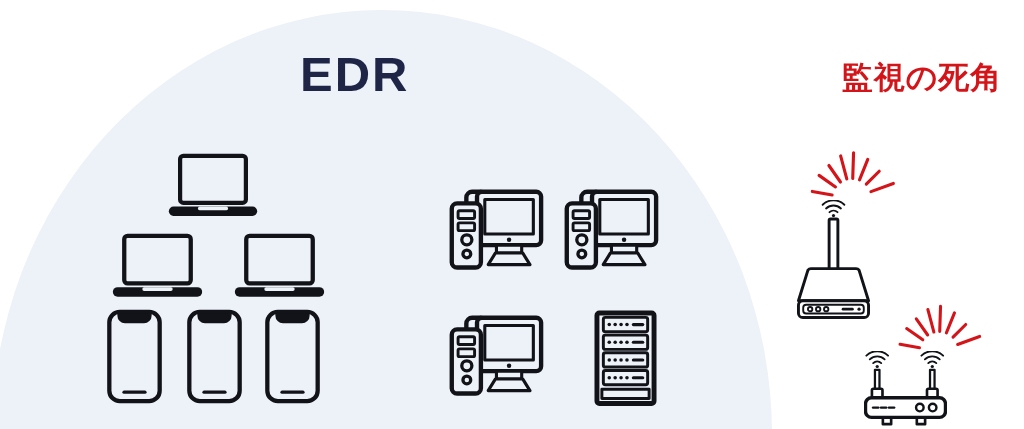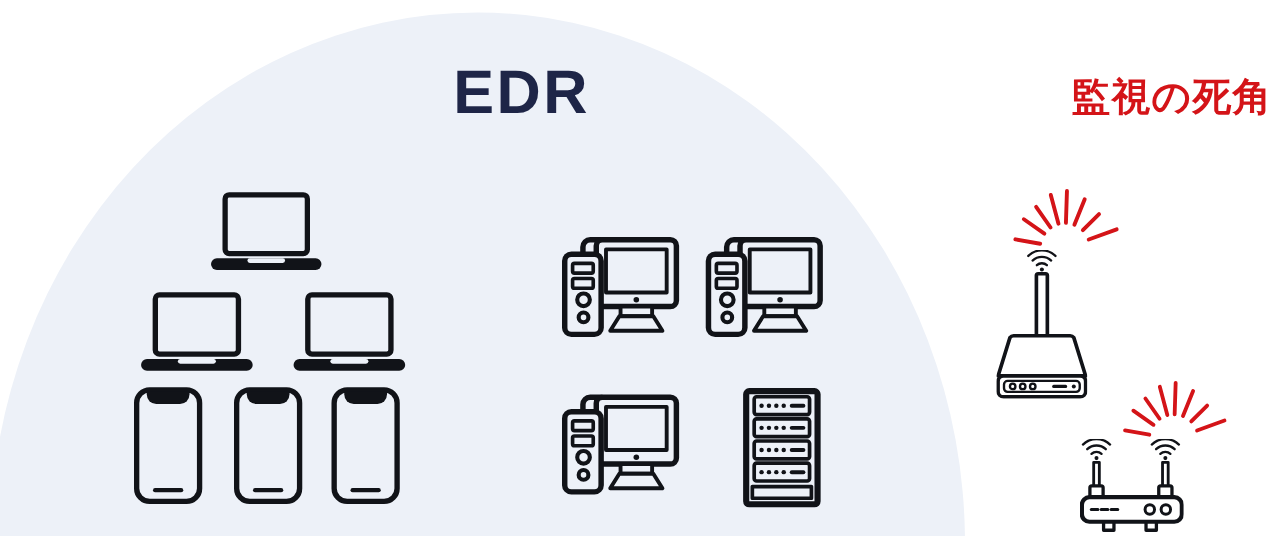--- a/index.html
+++ b/index.html
@@ -6,23 +6,23 @@
     --background:#ffffff;
     --dome:#edf1f8;
     --ink:#111318;
     --navy:#1e2547;
     --red:#d41418;
   }
   *{box-sizing:border-box;margin:0;padding:0}
   body{background:var(--background);font-family:"Liberation Sans", sans-serif;}
   .stage{position:relative;width:1024px;height:429px;background:var(--background);overflow:hidden}
   .dome{position:absolute;left:-8px;top:10px;width:780px;height:850px;border-radius:50%;background:var(--dome)}
-  .edr-title{position:absolute;left:300px;top:50px;width:172px;text-align:right;
+  .edr-title{position:absolute;left:300px;top:50px;width:172px;text-align:left;
     font-size:49px;font-weight:700;letter-spacing:2px;line-height:1;color:var(--navy)}
-  .blind-title{position:absolute;left:826px;top:60px;width:192px;text-align:right;
+  .blind-title{position:absolute;left:826px;top:60px;width:192px;text-align:center;
     font-size:31px;font-weight:700;letter-spacing:1px;line-height:1.15;color:var(--red)}
   .dev{position:absolute;display:block}
   .dev svg{display:block;width:100%;height:auto}
   
   .s{stroke:var(--ink);fill:none;stroke-linecap:round;stroke-linejoin:round}
   .sf{stroke:var(--ink);fill:var(--background);stroke-linecap:round;stroke-linejoin:round}
   .sd{stroke:var(--ink);fill:var(--dome);stroke-linecap:round;stroke-linejoin:round}
   .f{fill:var(--ink);stroke:none}
   .fd{fill:var(--dome);stroke:none}
   .ray{stroke:var(--red);fill:none;stroke-linecap:round}

